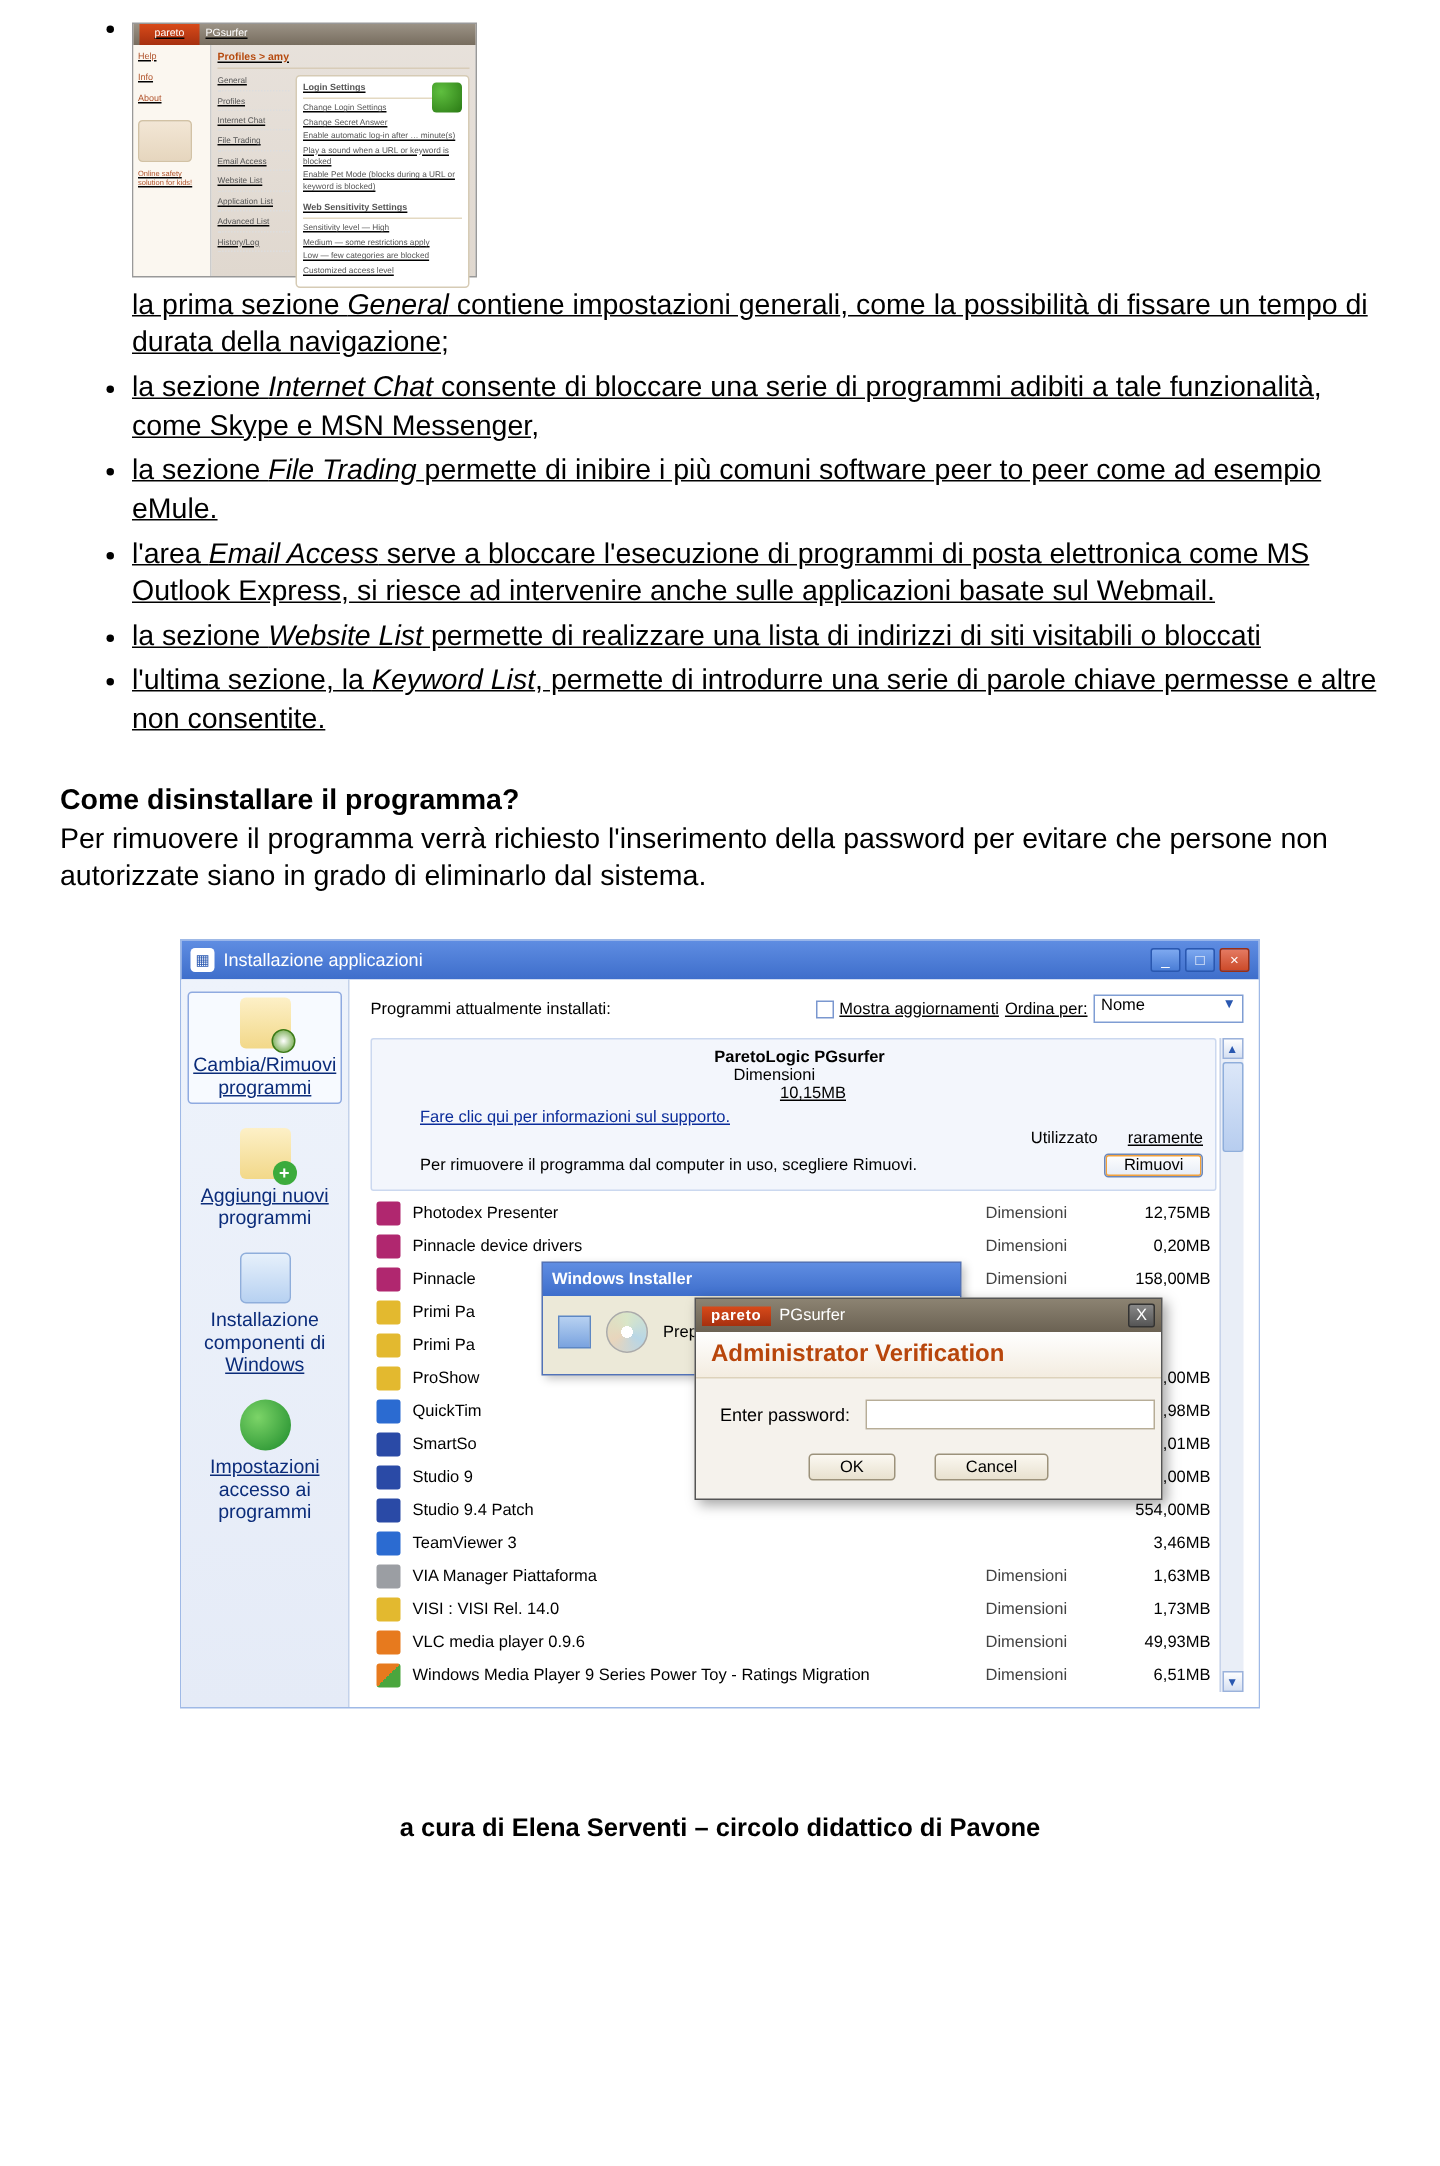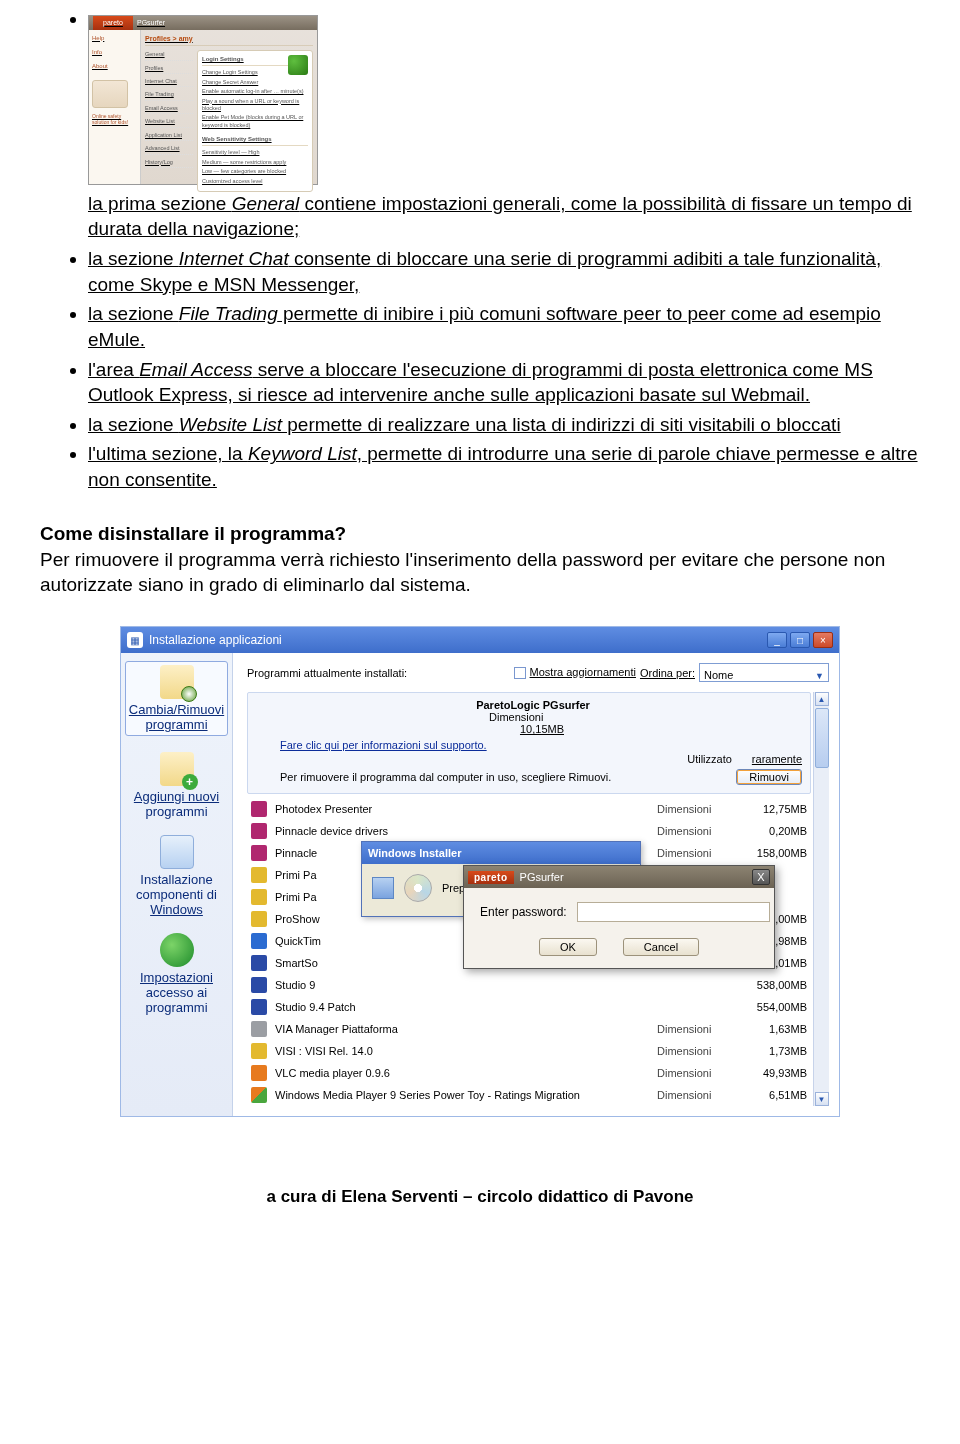--- a/index.html
+++ b/index.html
@@ -167,22 +167,22 @@
   .bs-side .ul { text-decoration: underline; }
 
   .bs-main { flex:1; padding: 10px 10px 10px 14px; position:relative; }
   .toprow {
     display:flex; align-items:center; gap:4px;
     font-size:11px; margin-bottom:10px;
   }
   .toprow .lbl { }
   .toprow .chk { width:12px; height:12px; border:1px solid #7a97cf; background:#fff; display:inline-block; vertical-align:middle; margin-right:4px;}
   .toprow .sel {
-    border:1px solid #7f9dd3; height:19px; width:130px;
-    display:flex; align-items:flex-end; padding:0 4px; font-size:11px;
+    border:1px solid #7f9dd3; height:19px; width:100px;
+    display:flex; align-items:flex-start; padding:0 4px; font-size:11px;
     background:#fff; justify-content:space-between;
   }
   .toprow .sel .caret { color:#2a58b0; font-size:9px; }
   .toprow .ul { text-decoration: underline; }
 
   .proglist { position:relative; }
   .progrow {
     display:flex; align-items:center;
     padding: 3px 4px;
     font-size:11px;
@@ -516,20 +516,26 @@
                   <span class="dim-lbl"></span>
                   <span class="dim-val">538,00MB</span>
                 </div>
                 <div class="progrow">
                   <span class="picon pc-navy"></span>
                   <span class="pname">Studio 9.4 Patch</span>
                   <span class="dim-lbl"></span>
                   <span class="dim-val">554,00MB</span>
                 </div>
                 <div class="progrow">
+                  <span class="picon pc-blue"></span>
+                  <span class="pname">TeamViewer 3</span>
+                  <span class="dim-lbl"></span>
+                  <span class="dim-val">3,46MB</span>
+                </div>
+                <div class="progrow">
                   <span class="picon pc-gray"></span>
                   <span class="pname">VIA Manager Piattaforma</span>
                   <span class="dim-lbl">Dimensioni</span>
                   <span class="dim-val">1,63MB</span>
                 </div>
                 <div class="progrow">
                   <span class="picon pc-yel"></span>
                   <span class="pname">VISI : VISI Rel. 14.0</span>
                   <span class="dim-lbl">Dimensioni</span>
                   <span class="dim-val">1,73MB</span>
@@ -565,20 +571,21 @@
               <span>Preparing to remove...</span>
             </div>
           </div>
 
           <div class="av-dialog">
             <div class="dt">
               <span class="plg">pareto</span>
               <span>PGsurfer</span>
               <span class="cx">X</span>
             </div>
+            <div class="hband">Administrator Verification</div>
             <div class="dbody">
               <span>Enter password:</span>
               <span class="pw"></span>
             </div>
             <div class="dbtns">
               <button class="b">OK</button>
               <button class="b">Cancel</button>
             </div>
           </div>
 

